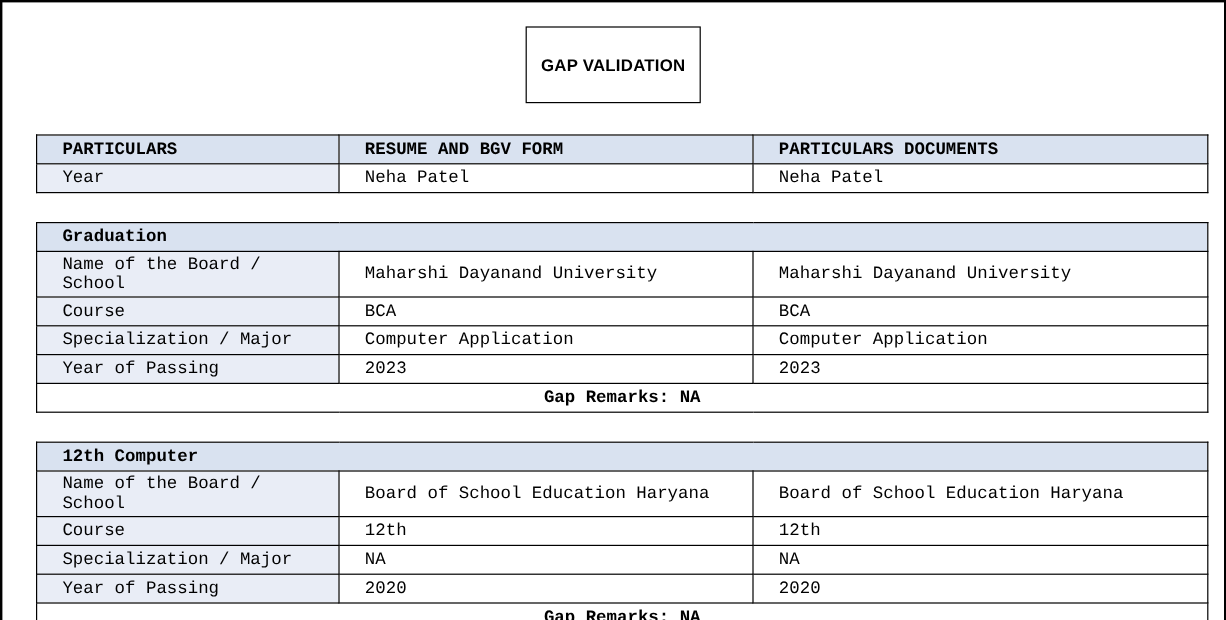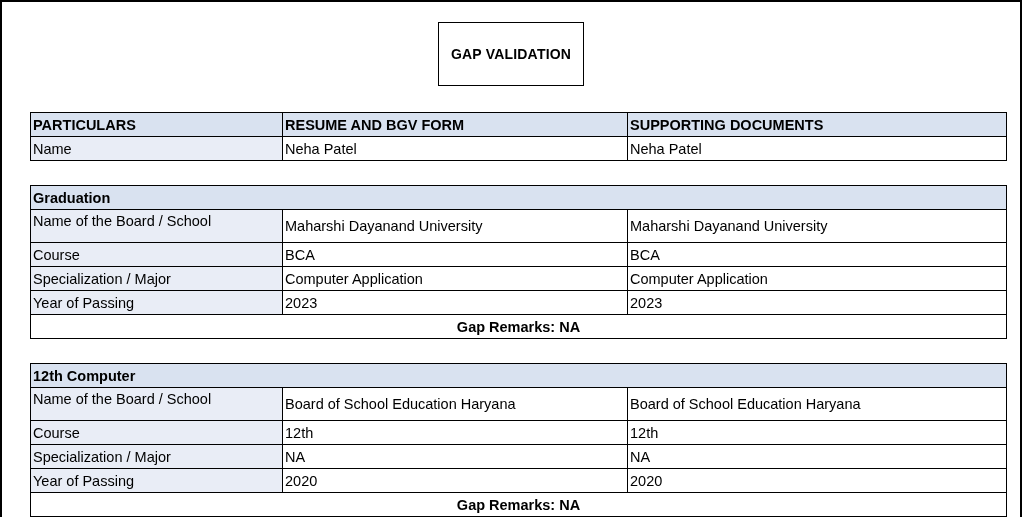--- a/index.html
+++ b/index.html
@@ -29,24 +29,25 @@
   }
   table.grid {
     border-collapse: collapse;
     margin-left: 28px;
     width: 976px;
     table-layout: fixed;
     font-size: 14.5px;
   }
   table.grid th, table.grid td {
     border: 1px solid #000;
-    padding: 2px 2px;
+    padding: 2px 21px;
     vertical-align: middle;
     white-space: pre-wrap;
     overflow: hidden;
+    font-family: Liberation Mono, monospace;
   }
   col.c1 { width: 252px; }
   col.c2 { width: 345px; }
   col.c3 { width: 379px; }
   tr { height: 24px; }
   tr.head th, tr.head td {
     background: var(--header-bg, #d9e2f0);
     font-weight: bold;
     text-align: left;
     font-size: 14.5px;
@@ -70,24 +71,24 @@
   <table class="grid personal">
     <colgroup>
         <col class="c1">
         <col class="c2">
         <col class="c3">
       </colgroup>
     <tbody>
         <tr class="head">
       <th>PARTICULARS</th>
       <th>RESUME AND BGV FORM</th>
-      <th>SUPPORTING DOCUMENTS</th>
+      <th>PARTICULARS DOCUMENTS</th>
     </tr>
     <tr>
-      <td class="lbl">Name</td>
+      <td class="lbl">Year</td>
       <td>Neha Patel</td>
       <td>Neha Patel</td>
     </tr>
   </tbody>
     </table>
 
   <table class="grid section">
     <colgroup>
         <col class="c1">
         <col class="c2">

